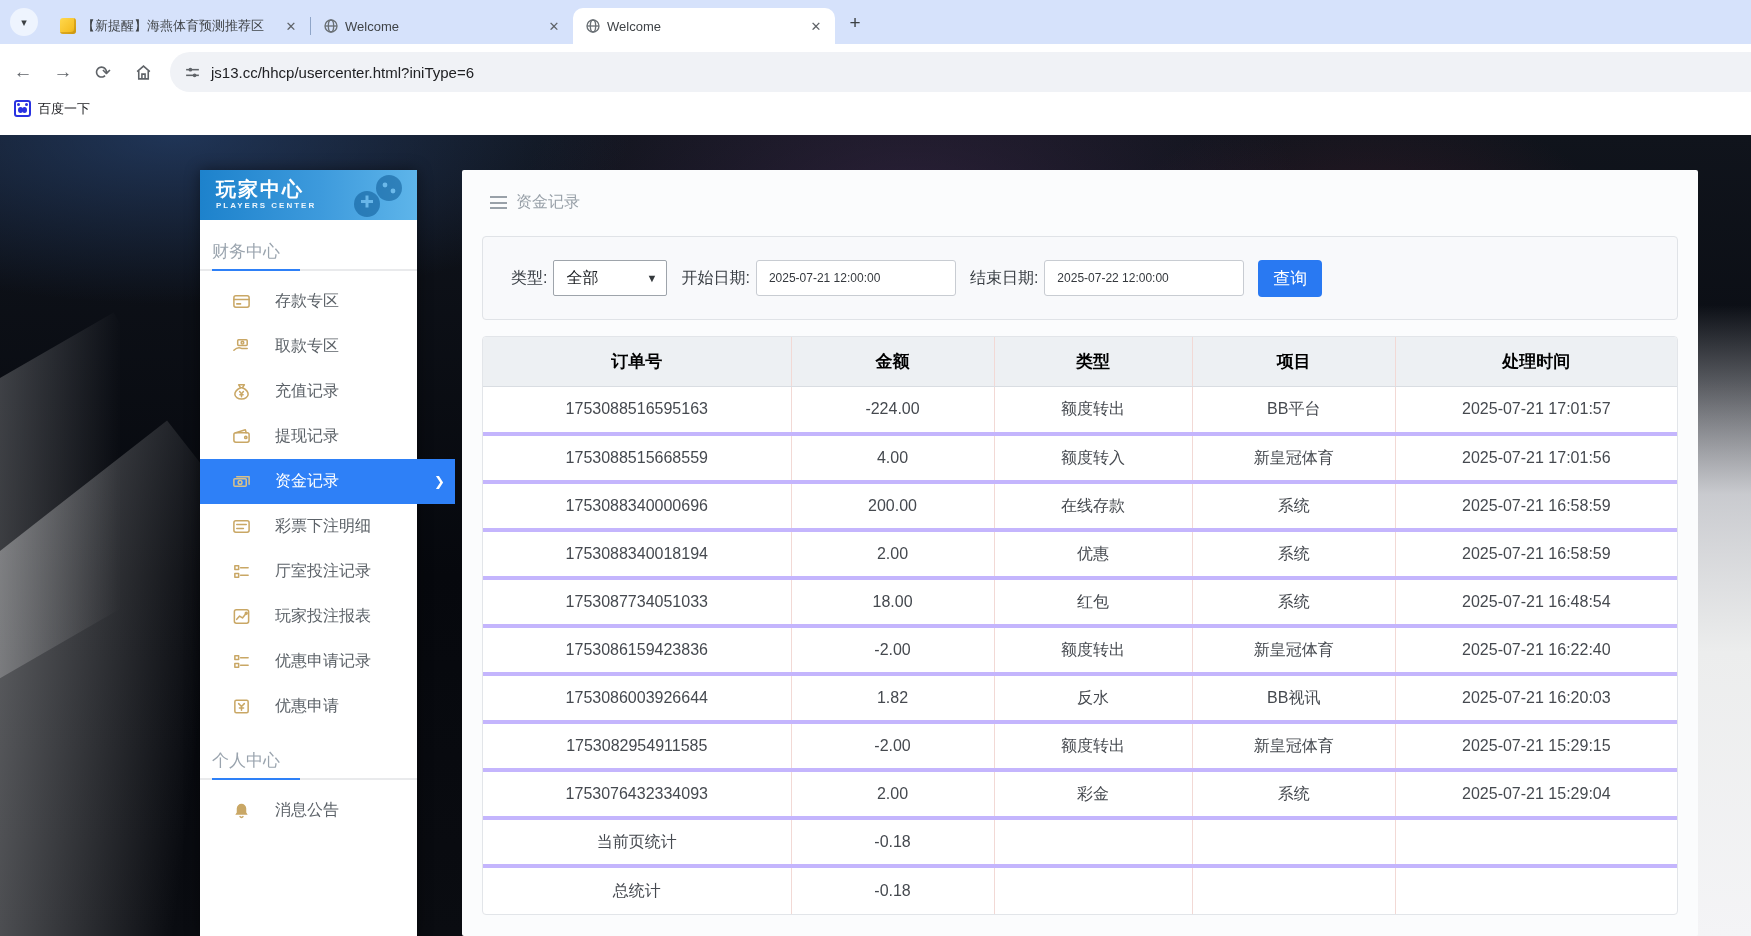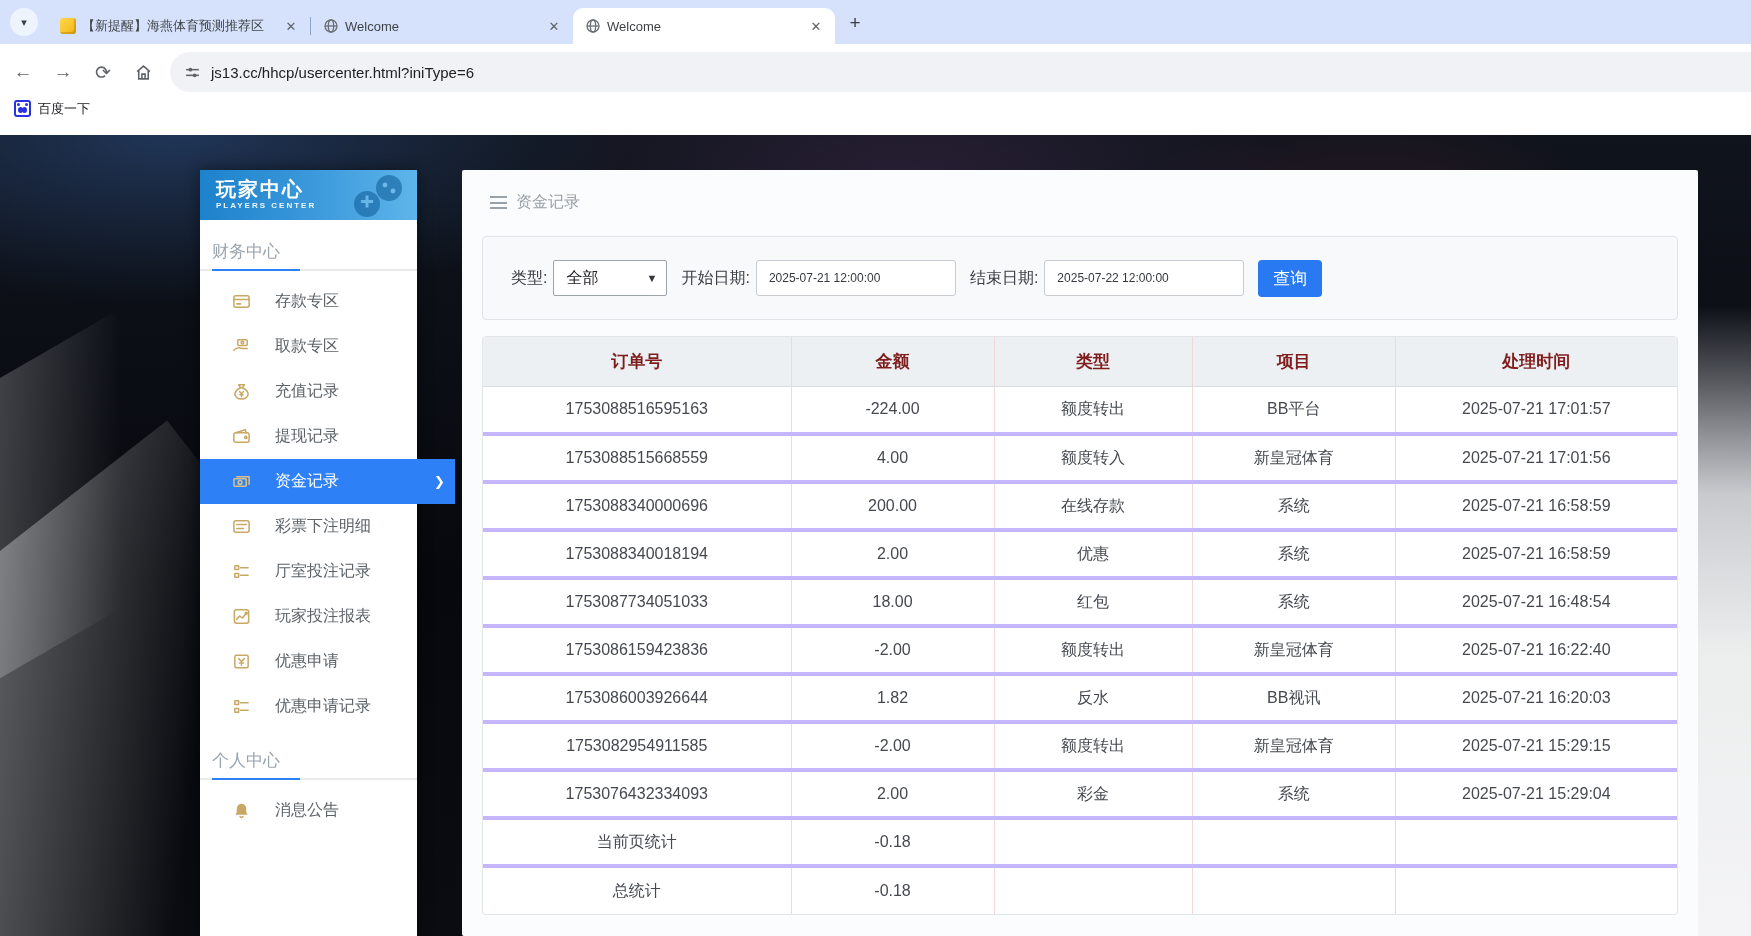--- a/index.html
+++ b/index.html
@@ -105,21 +105,21 @@
   .f-input { width:200px; height:36px; border:1px solid #c8ccd2; border-radius:3px;
     background:#fff; font-size:12px; color:#34383d; text-align:left; padding-left:12px;
     margin-right:14px; font-family:inherit; }
   .f-btn { height:37px; padding:0 15px; background:#2979f2; color:#fff; border:none;
     border-radius:4px; font-size:17px; cursor:pointer; font-family:inherit; }
 
   .table-wrap { margin:16px 20px 0 20px; border:1px solid #e2e5e9; border-radius:4px;
     overflow:hidden; background:#fff; }
   table { width:100%; border-collapse:collapse; table-layout:fixed; }
   col.c1{width:25.8%} col.c2{width:17%} col.c3{width:16.6%} col.c4{width:17%} col.c5{width:23.6%}
-  th { height:49px; background:#edf0f3; font-size:17px; font-weight:bold; color:#7f1d1d;
+  th { height:49px; background:#edf0f3; font-size:17px; font-weight:bold; color:#000000;
     border-bottom:1px solid #d9dde2; text-align:center; }
   td { height:48px; font-size:16px; color:#45494f; text-align:center; }
   tbody tr + tr td { border-top:4px solid #c4b5fd; }
   th + th, td + td { border-left:1px solid #f2d9d5; }
 
   svg { display:block; }
 </style>
 </head>
 <body>
 
@@ -268,33 +268,33 @@
         <div class="menu-item">
           <svg class="mi-icon" viewBox="0 0 20 20" fill="none" stroke="currentColor" stroke-width="1.6" stroke-linecap="round" stroke-linejoin="round">
             <rect x="2.5" y="3" width="15" height="14" rx="2"></rect>
             <polyline points="5,13 8,9.5 11,11.5 15,6.5"></polyline>
             <circle cx="15" cy="6.5" r="1"></circle>
           </svg>
           <span>玩家投注报表</span>
         </div>
         <div class="menu-item">
           <svg class="mi-icon" viewBox="0 0 20 20" fill="none" stroke="currentColor" stroke-width="1.6" stroke-linecap="round" stroke-linejoin="round">
-            <rect x="3" y="3.5" width="14" height="13" rx="1.5"></rect>
-            <path d="M7 7 l3 3 l3 -3 M10 10 v4 M7.8 11.5 h4.4"></path>
-          </svg>
-          <span>优惠申请</span>
-        </div>
-        <div class="menu-item">
-          <svg class="mi-icon" viewBox="0 0 20 20" fill="none" stroke="currentColor" stroke-width="1.6" stroke-linecap="round" stroke-linejoin="round">
             <rect x="3" y="4" width="4" height="4"></rect>
             <line x1="9" y1="6" x2="17" y2="6"></line>
             <rect x="3" y="12" width="4" height="4"></rect>
             <line x1="9" y1="14" x2="17" y2="14"></line>
           </svg>
           <span>优惠申请记录</span>
+        </div>
+        <div class="menu-item">
+          <svg class="mi-icon" viewBox="0 0 20 20" fill="none" stroke="currentColor" stroke-width="1.6" stroke-linecap="round" stroke-linejoin="round">
+            <rect x="3" y="3.5" width="14" height="13" rx="1.5"></rect>
+            <path d="M7 7 l3 3 l3 -3 M10 10 v4 M7.8 11.5 h4.4"></path>
+          </svg>
+          <span>优惠申请</span>
         </div>
         <div class="section-label">个人中心</div>
         <div class="section-rule"></div>
         <div class="menu-item">
           <svg class="mi-icon" viewBox="0 0 20 20" fill="none" stroke="currentColor" stroke-width="1.6" stroke-linecap="round" stroke-linejoin="round">
             <path d="M10 3 a5 5 0 0 1 5 5 v4 l1.5 2.5 h-13 L5 12 V8 a5 5 0 0 1 5 -5 Z" fill="currentColor" stroke="none"></path>
             <path d="M8.5 16.5 a1.8 1.8 0 0 0 3 0" fill="none"></path>
           </svg>
           <span>消息公告</span>
         </div>

